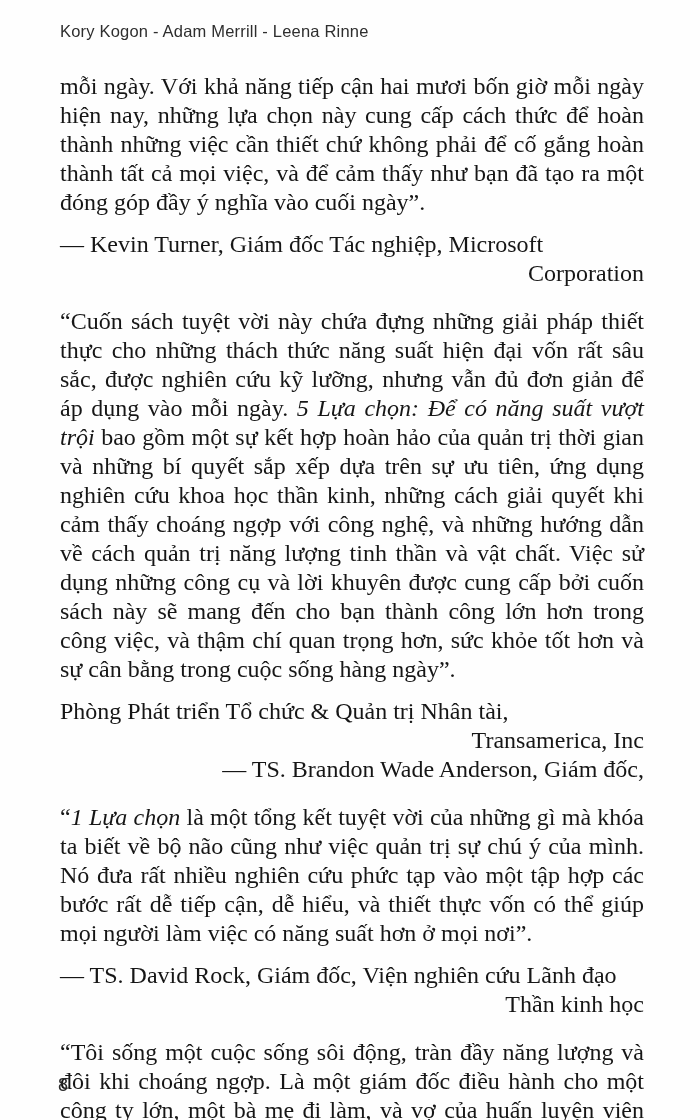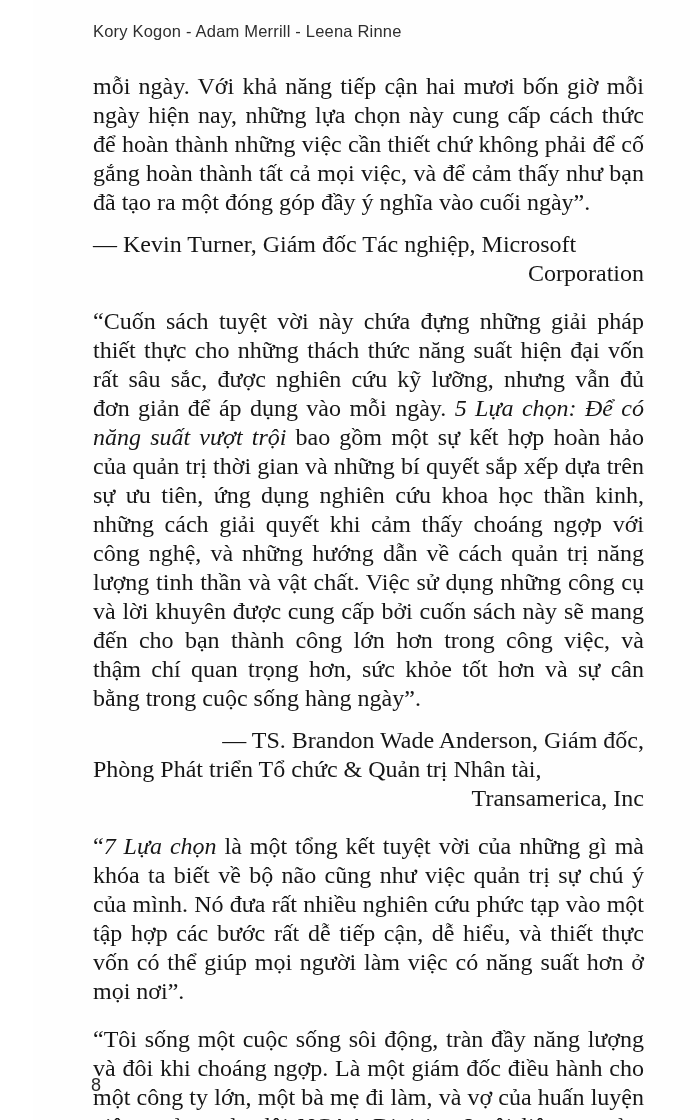--- a/index.html
+++ b/index.html
@@ -15,21 +15,20 @@
     font-family: "Liberation Serif", serif;
     color: #1a1a1a;
     -webkit-font-smoothing: antialiased;
   }
   .page {
     position: absolute;
     inset: 0;
     background: #fefefe;
     padding: 22px 56px 5px 60px;
     box-sizing: border-box;
-    margin-left: 33px;
   }
   .authors-header {
     font-family: "Liberation Sans", sans-serif;
     font-size: 16.5px;
     letter-spacing: 0.2px;
     color: #2e2e2e;
     margin: 0;
   }
   .body-copy p {
     margin: 0;
@@ -67,26 +66,29 @@
 
     <p class="quote-para first-para"><span>mỗi ngày. Với khả năng tiếp cận hai mươi bốn giờ mỗi ngày hiện nay, những lựa chọn này cung cấp cách thức để hoàn thành những việc cần thiết chứ không phải để cố gắng hoàn thành tất cả mọi việc, và để cảm thấy như bạn đã tạo ra một đóng góp đầy ý nghĩa vào cuối ngày”.</span></p>
 
     <p class="attribution">
         <span class="attr-line">— Kevin Turner, Giám đốc Tác nghiệp, Microsoft Corporation</span>
       </p>
 
     <p class="quote-para"><span>“Cuốn sách tuyệt vời này chứa đựng những giải pháp thiết thực cho những thách thức năng suất hiện đại vốn rất sâu sắc, được nghiên cứu kỹ lưỡng, nhưng vẫn đủ đơn giản để áp dụng vào mỗi ngày. </span><em class="book-title">5 Lựa chọn: Để có năng suất vượt trội</em><span> bao gồm một sự kết hợp hoàn hảo của quản trị thời gian và những bí quyết sắp xếp dựa trên sự ưu tiên, ứng dụng nghiên cứu khoa học thần kinh, những cách giải quyết khi cảm thấy choáng ngợp với công nghệ, và những hướng dẫn về cách quản trị năng lượng tinh thần và vật chất. Việc sử dụng những công cụ và lời khuyên được cung cấp bởi cuốn sách này sẽ mang đến cho bạn thành công lớn hơn trong công việc, và thậm chí quan trọng hơn, sức khỏe tốt hơn và sự cân bằng trong cuộc sống hàng ngày”.</span></p>
 
     <p class="attribution">
+        <span class="attr-line">Phòng Phát triển Tổ chức &amp; Quản trị Nhân tài, Transamerica, Inc</span>
         <span class="attr-line">— TS. Brandon Wade Anderson, Giám đốc,</span>
-        <span class="attr-line">Phòng Phát triển Tổ chức &amp; Quản trị Nhân tài, Transamerica, Inc</span>
       </p>
 
-    <p class="quote-para"><span>“</span><em class="book-title">7 Lựa chọn</em><span> là một tổng kết tuyệt vời của những gì mà khóa ta biết về bộ não cũng như việc quản trị sự chú ý của mình. Nó đưa rất nhiều nghiên cứu phức tạp vào một tập hợp các bước rất dễ tiếp cận, dễ hiểu, và thiết thực vốn có thể giúp mọi người làm việc có năng suất hơn ở mọi nơi”.</span></p>
+    <p class="quote-para"><span>“</span><em class="book-title">1 Lựa chọn</em><span> là một tổng kết tuyệt vời của những gì mà khóa ta biết về bộ não cũng như việc quản trị sự chú ý của mình. Nó đưa rất nhiều nghiên cứu phức tạp vào một tập hợp các bước rất dễ tiếp cận, dễ hiểu, và thiết thực vốn có thể giúp mọi người làm việc có năng suất hơn ở mọi nơi”.</span></p>
 
+    <p class="attribution">
+        <span class="attr-line">— TS. David Rock, Giám đốc, Viện nghiên cứu Lãnh đạo Thần kinh học</span>
+      </p>
 
     <p class="quote-para"><span>“Tôi sống một cuộc sống sôi động, tràn đầy năng lượng và đôi khi choáng ngợp. Là một giám đốc điều hành cho một công ty lớn, một bà mẹ đi làm, và vợ của huấn luyện viên trưởng của đội NCAA Division I, tôi liên tục cảm thấy như mình đang bơi ngược dòng - dậy sớm, đưa con đi học, đi công tác, những hội nghị qua điện thoại, những cuộc họp, những hoạt động ngoại khóa của con, và</span></p>
 
   </div>
 
   <div class="page-number">8</div>
 
 </div>
 
 </body></html>

